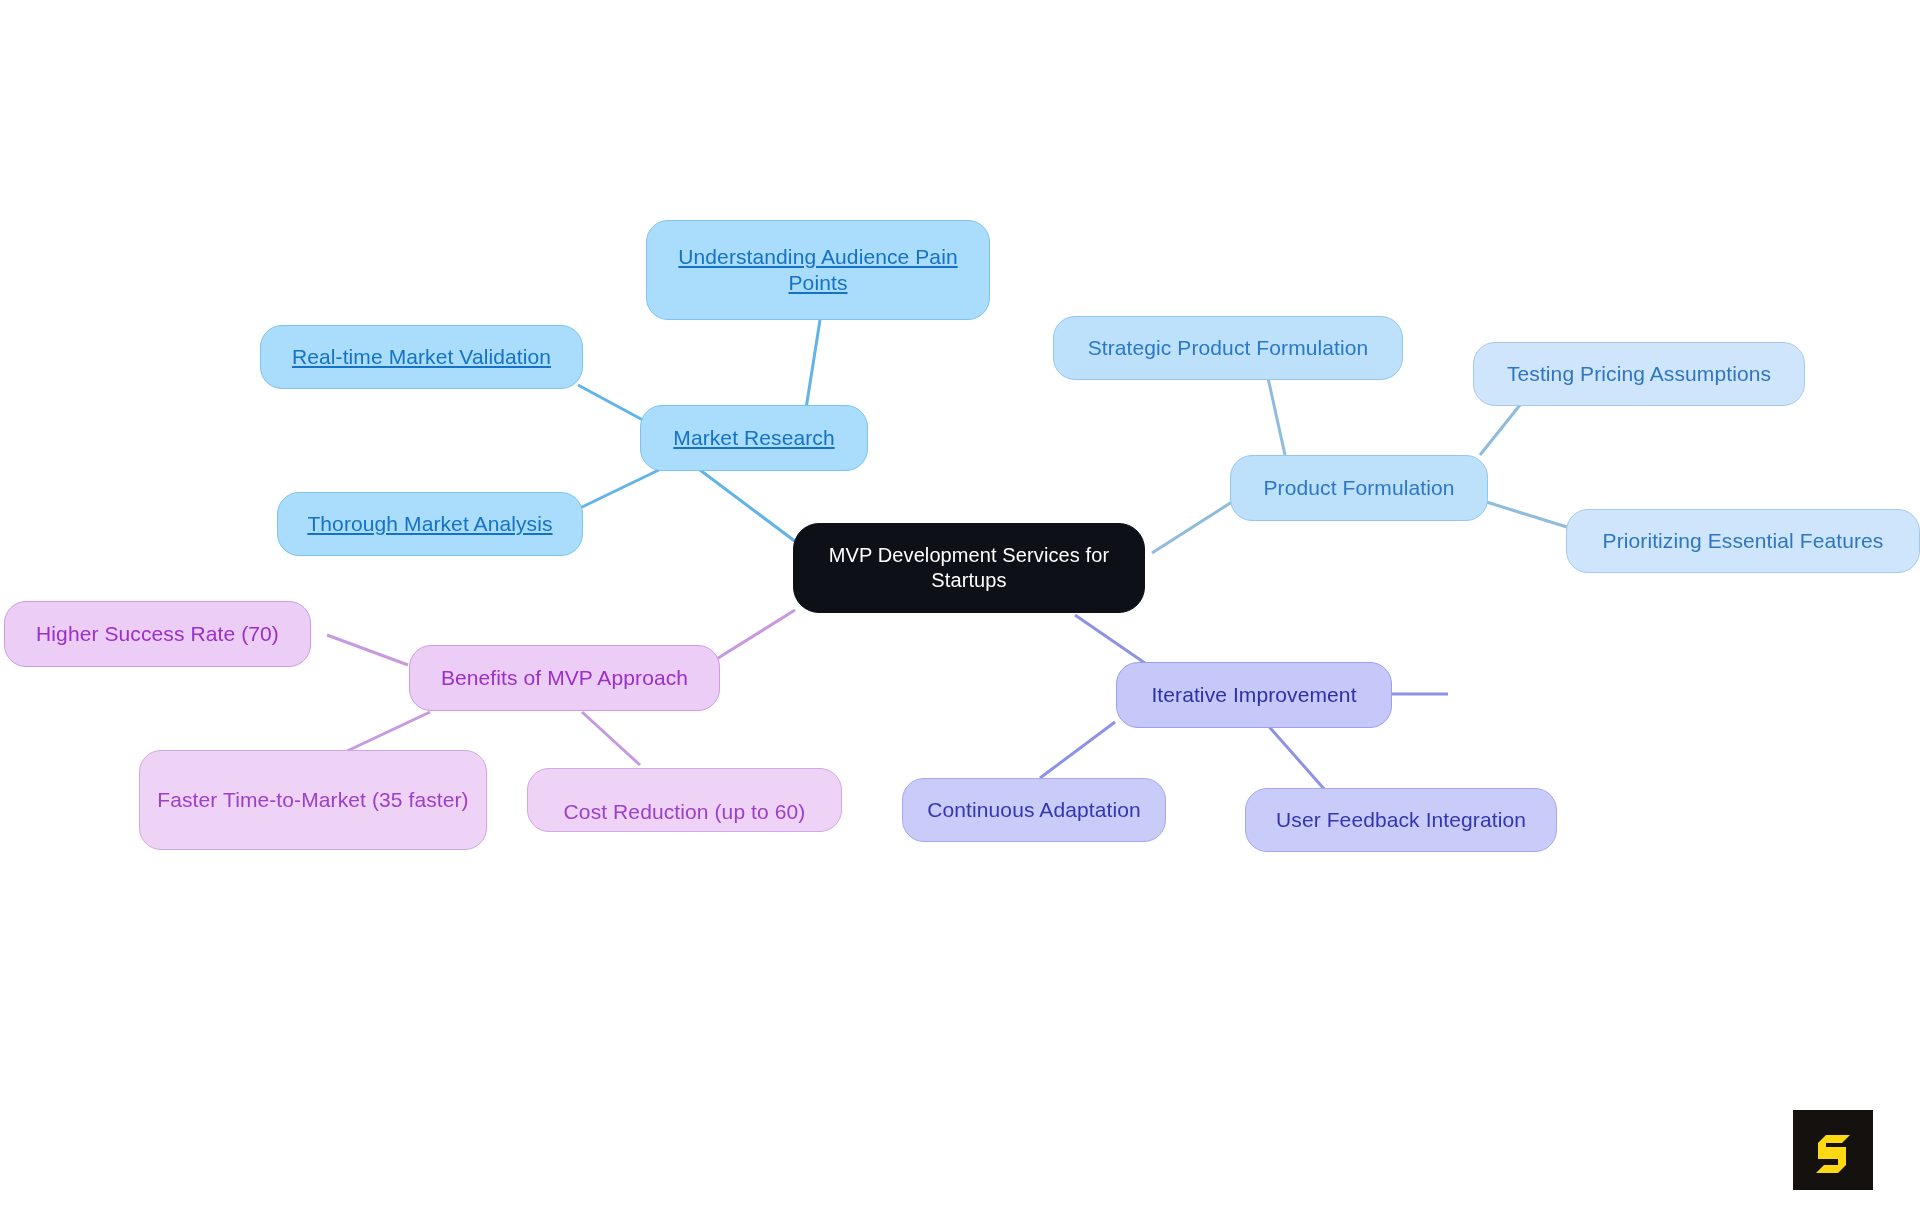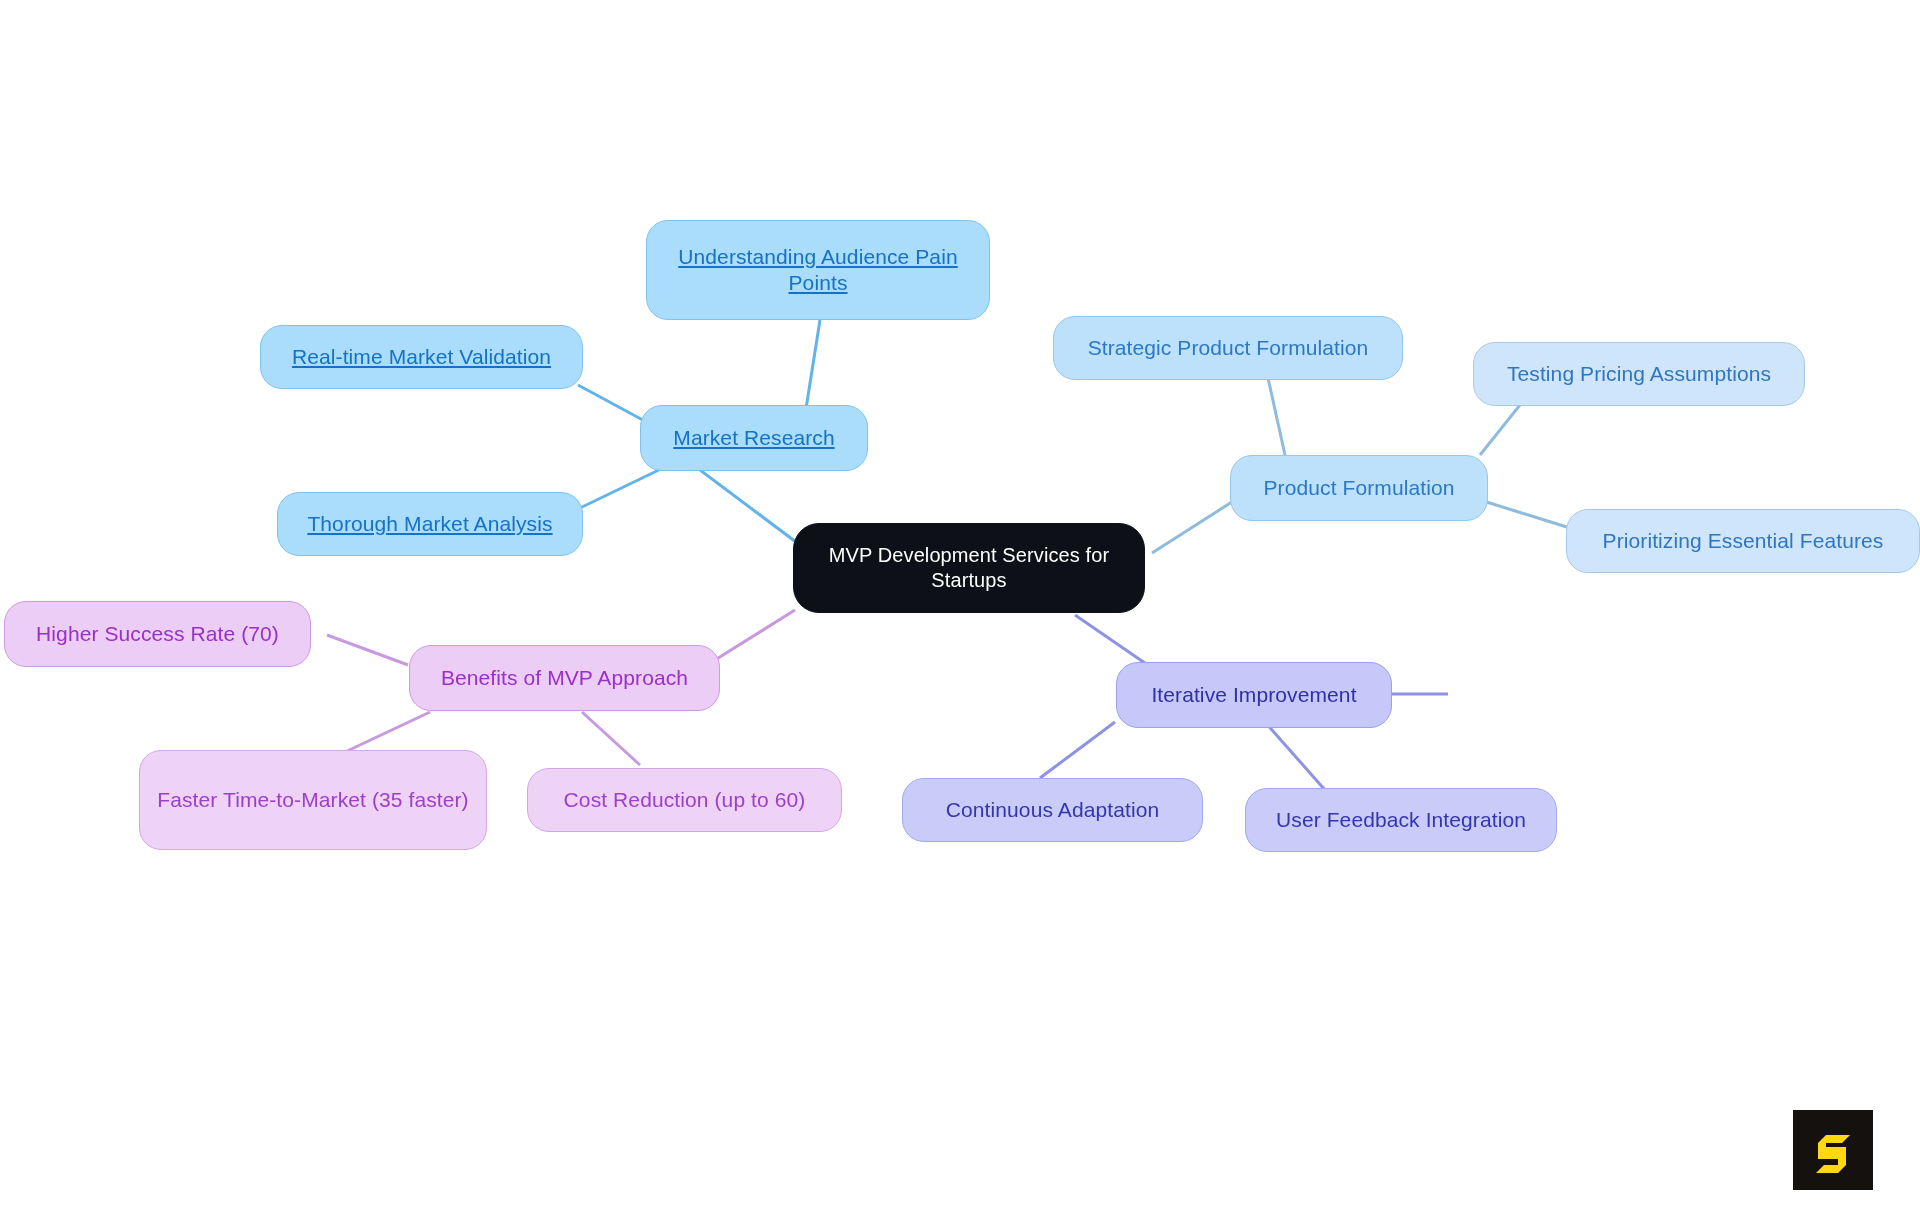--- a/index.html
+++ b/index.html
@@ -181,30 +181,30 @@
   </div>
 
   <div class="node n-purple" style="left:4px; top:601px; width:307px; height:66px;">
     <span class="node-label">Higher Success Rate (70)</span>
   </div>
 
   <div class="node n-purple-light" style="left:139px; top:750px; width:348px; height:100px;">
     <span class="node-label">Faster Time-to-Market (35 faster)</span>
   </div>
 
-  <div class="node n-purple-light" style="left:527px; top:768px; width:315px; height:64px;">
+  <div class="node n-purple-light" style="left:527px; top:768px; width:315px; height:64px;align-items:flex-end;">
     <span class="node-label">Cost Reduction (up to 60)</span>
   </div>
 
   <div class="node n-indigo" style="left:1092px; top:662px; width:276px; height:66px;margin-left:24px;">
     <span class="node-label">Iterative Improvement</span>
   </div>
 
 
-  <div class="node n-indigo-light" style="left:902px; top:778px; width:301px; height:64px;">
+  <div class="node n-indigo-light" style="left:902px; top:778px; width:264px; height:64px;">
     <span class="node-label">Continuous Adaptation</span>
   </div>
 
   <div class="node n-indigo-light" style="left:1245px; top:788px; width:312px; height:64px;">
     <span class="node-label">User Feedback Integration</span>
   </div>
 
   <div id="logo">
     <svg width="48" height="48" viewBox="0 0 48 48">
       <path d="M41 9 L33 17 L17 17 L17 21 L37 21 L37 39 L29 47 L7 47 L15 39 L29 39 L29 33 L9 33 L9 17 L17 9 Z" fill="#ffd814"></path>

